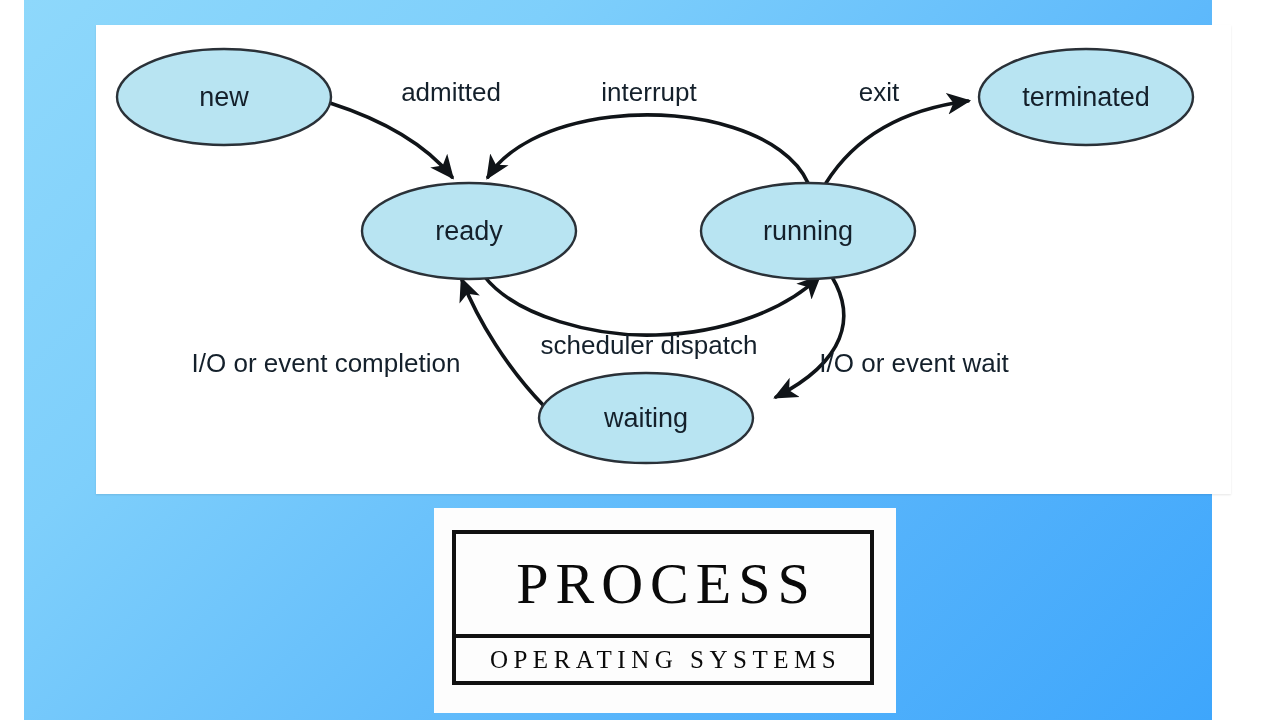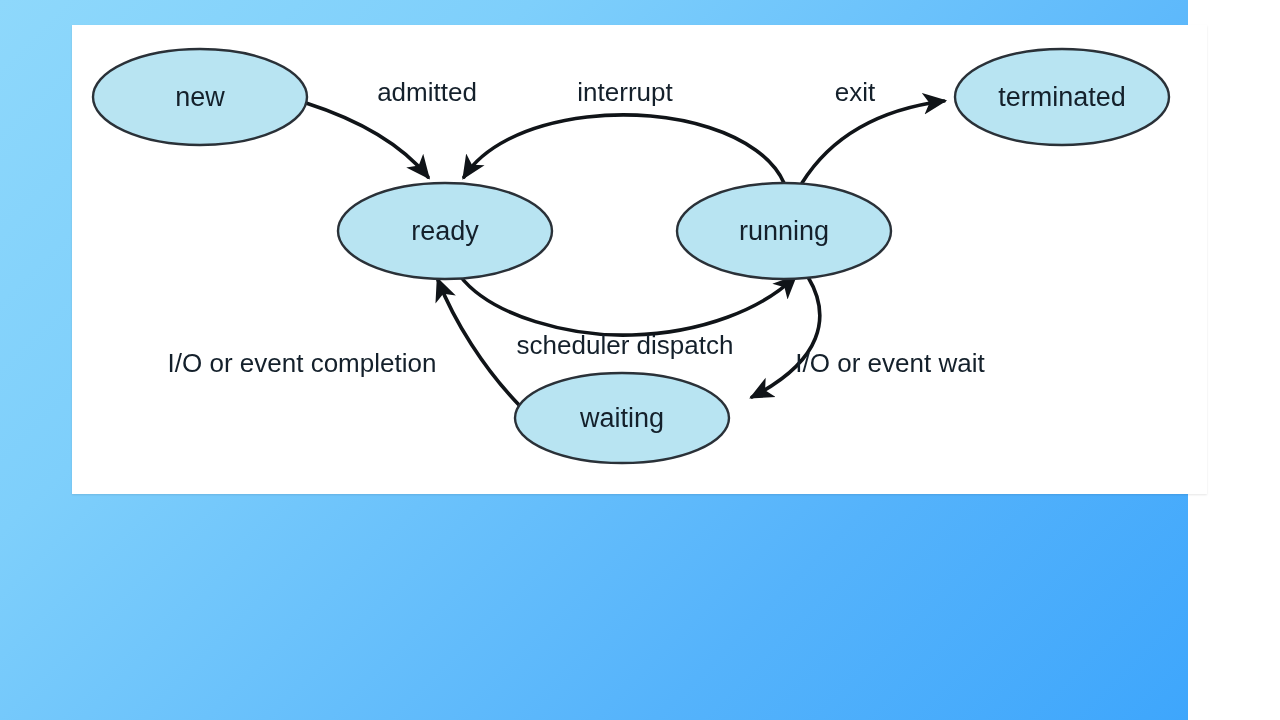--- a/index.html
+++ b/index.html
@@ -11,20 +11,21 @@
     width: 1280px;
     height: 720px;
     overflow: hidden;
     font-family: "Liberation Sans", sans-serif;
   }
   #slide {
     position: relative;
     width: 1188px;
     height: 720px;
     background: linear-gradient(135deg, #8ed8fb 0%, #7ecffb 28%, #55b3fb 72%, #3ea6fc 100%);
+    margin-left: 24px;
   }
 
   
   #diagram-panel {
     position: absolute;
     left: 72px;
     top: 25px;
     width: 1135px;
     height: 469px;
     background: #ffffff;
@@ -199,15 +200,25 @@
 
       <text class="edge-label" x="355" y="69">admitted</text>
       <text class="edge-label" x="553" y="69">interrupt</text>
       <text class="edge-label" x="783" y="69">exit</text>
       <text class="edge-label" x="553" y="322">scheduler dispatch</text>
       <text class="edge-label" x="818" y="340">I/O or event wait</text>
       <text class="edge-label" x="230" y="340">I/O or event completion</text>
     </svg>
   </div>
 
+  <div id="title-card">
+    <div id="title-box">
+      <div id="title-main-row">
+        <div id="title-main">PROCESS</div>
+      </div>
+      <div id="title-sub-row">
+        <div id="title-sub">OPERATING SYSTEMS</div>
+      </div>
+    </div>
+  </div>
 
 
 </div>
 
 </body></html>

